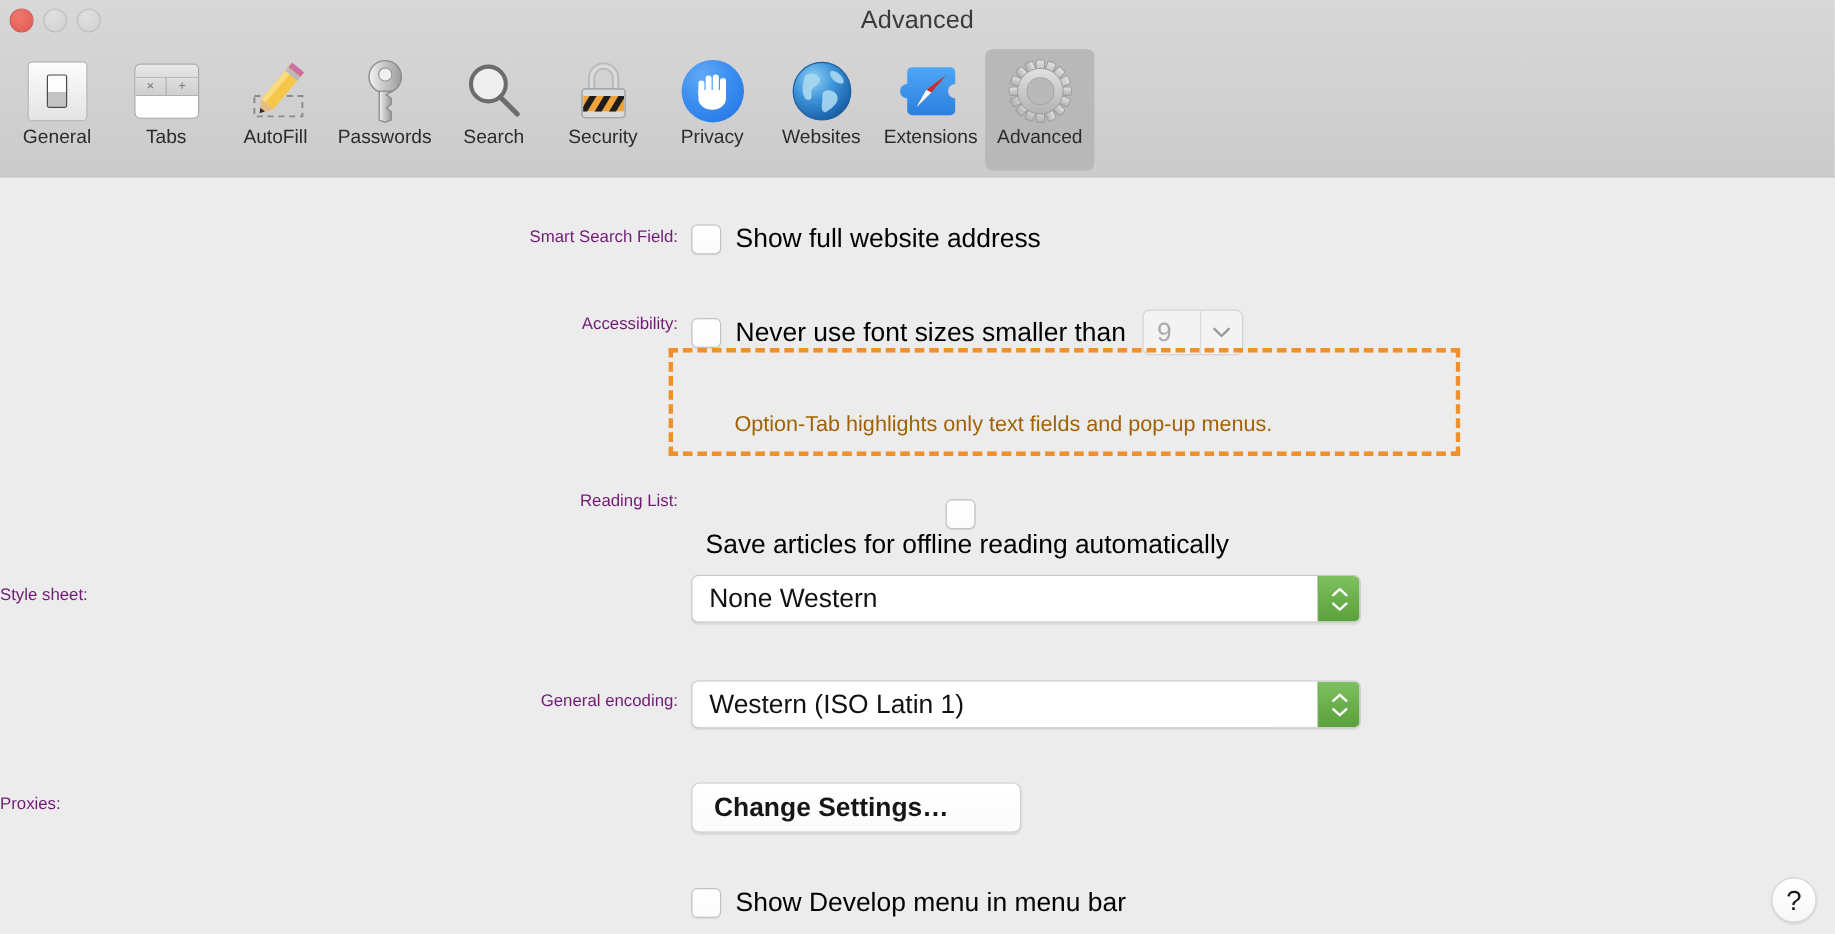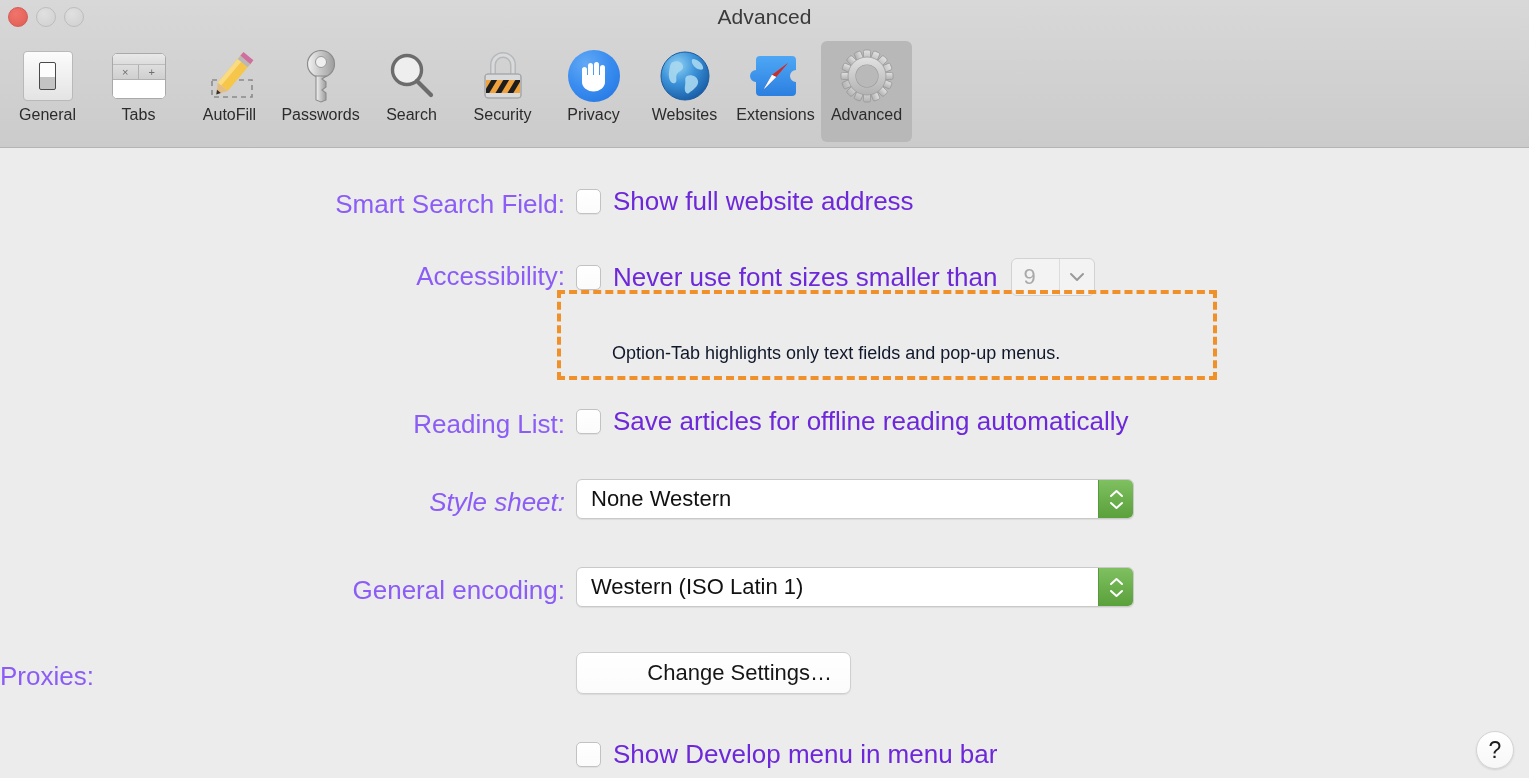--- a/index.html
+++ b/index.html
@@ -180,22 +180,22 @@
     background: #ececec;
   }
 
   .row {
     position: absolute;
     display: flex;
     align-items: center;
   }
   .row-label {
     text-align: right;
-    font-size: 26px;
-    color: #8b5cf6;
+    font-size: 14px;
+    color: #701a75;
     white-space: nowrap;
   }
 
   
   .cbx {
     width: 25px;
     height: 25px;
     border-radius: 5px;
     box-sizing: border-box;
     background: linear-gradient(to bottom, #ffffff, #fbfbfb);
@@ -209,22 +209,22 @@
   }
   .cbx.checked {
     background: linear-gradient(to bottom, #7cbf5e, #62ab45);
     border: 1px solid #539a39;
   }
   .cbx.checked svg { display: block; }
   .cbx svg { display: none; }
 
   .cbx-text {
     margin-left: 12px;
-    font-size: 26px;
-    color: #6d28d9;
+    font-size: 22px;
+    color: #000000;
     white-space: nowrap;
   }
 
   
   .numbox {
     display: flex;
     align-items: stretch;
     height: 38px;
     width: 84px;
     border: 1px solid #d2d2d2;
@@ -285,31 +285,32 @@
   
   .pushbtn {
     height: 42px;
     padding: 0 18px;
     border: 1px solid #cfcfcf;
     border-radius: 7px;
     background: linear-gradient(to bottom, #ffffff, #fbfbfb);
     box-shadow: 0 1px 1px rgba(0,0,0,0.08);
     display: flex;
     align-items: center;
-    justify-content: flex-end;
+    justify-content: flex-start;
     font-size: 22px;
     color: #161616;
     cursor: default;
     box-sizing: border-box;
+    font-weight: bold;
   }
 
   
   .subcap {
     font-size: 18px;
-    color: #0f172a;
+    color: #a16207;
     white-space: nowrap;
   }
 
   
   .highlight-box {
     position: absolute;
     border: 4px dashed #f0902a;
     box-sizing: border-box;
     pointer-events: none;
     border-radius: 1px;
@@ -572,28 +573,28 @@
 
     <div class="row" style="top:195px; left:612px;">
       <div class="subcap">Option-Tab highlights only text fields and pop-up menus.</div>
     </div>
 
     <div class="highlight-box" style="left:557px; top:142px; width:660px; height:90px;"></div>
 
     <div class="row" style="top:261px; left:0; width:565px; justify-content:flex-end;">
       <div class="row-label">Reading List:</div>
     </div>
-    <div class="row" style="top:258px; left:576px;">
+    <div class="row" style="top:268px; left:576px;flex-direction:column;">
       <div class="cbx">
         
       </div>
       <div class="cbx-text">Save articles for offline reading automatically</div>
     </div>
 
-    <div class="row" style="top:339px; left:0; width:565px; justify-content:flex-end;font-style:italic;">
+    <div class="row" style="top:339px; left:0; width:565px; ">
       <div class="row-label">Style sheet:</div>
     </div>
     <div class="popup" style="position:absolute; top:331px; left:576px; width:558px;">
       <div class="popup-text">None Western</div>
       <div class="popup-stepper">
         <svg width="15" height="9" viewBox="0 0 15 9">
             <polyline points="2,7 7.5,2 13,7" fill="none" stroke="#ffffff" stroke-width="2" stroke-linecap="round" stroke-linejoin="round"></polyline>
           </svg>
         <svg width="15" height="9" viewBox="0 0 15 9">
             <polyline points="2,2 7.5,7 13,2" fill="none" stroke="#ffffff" stroke-width="2" stroke-linecap="round" stroke-linejoin="round"></polyline>

